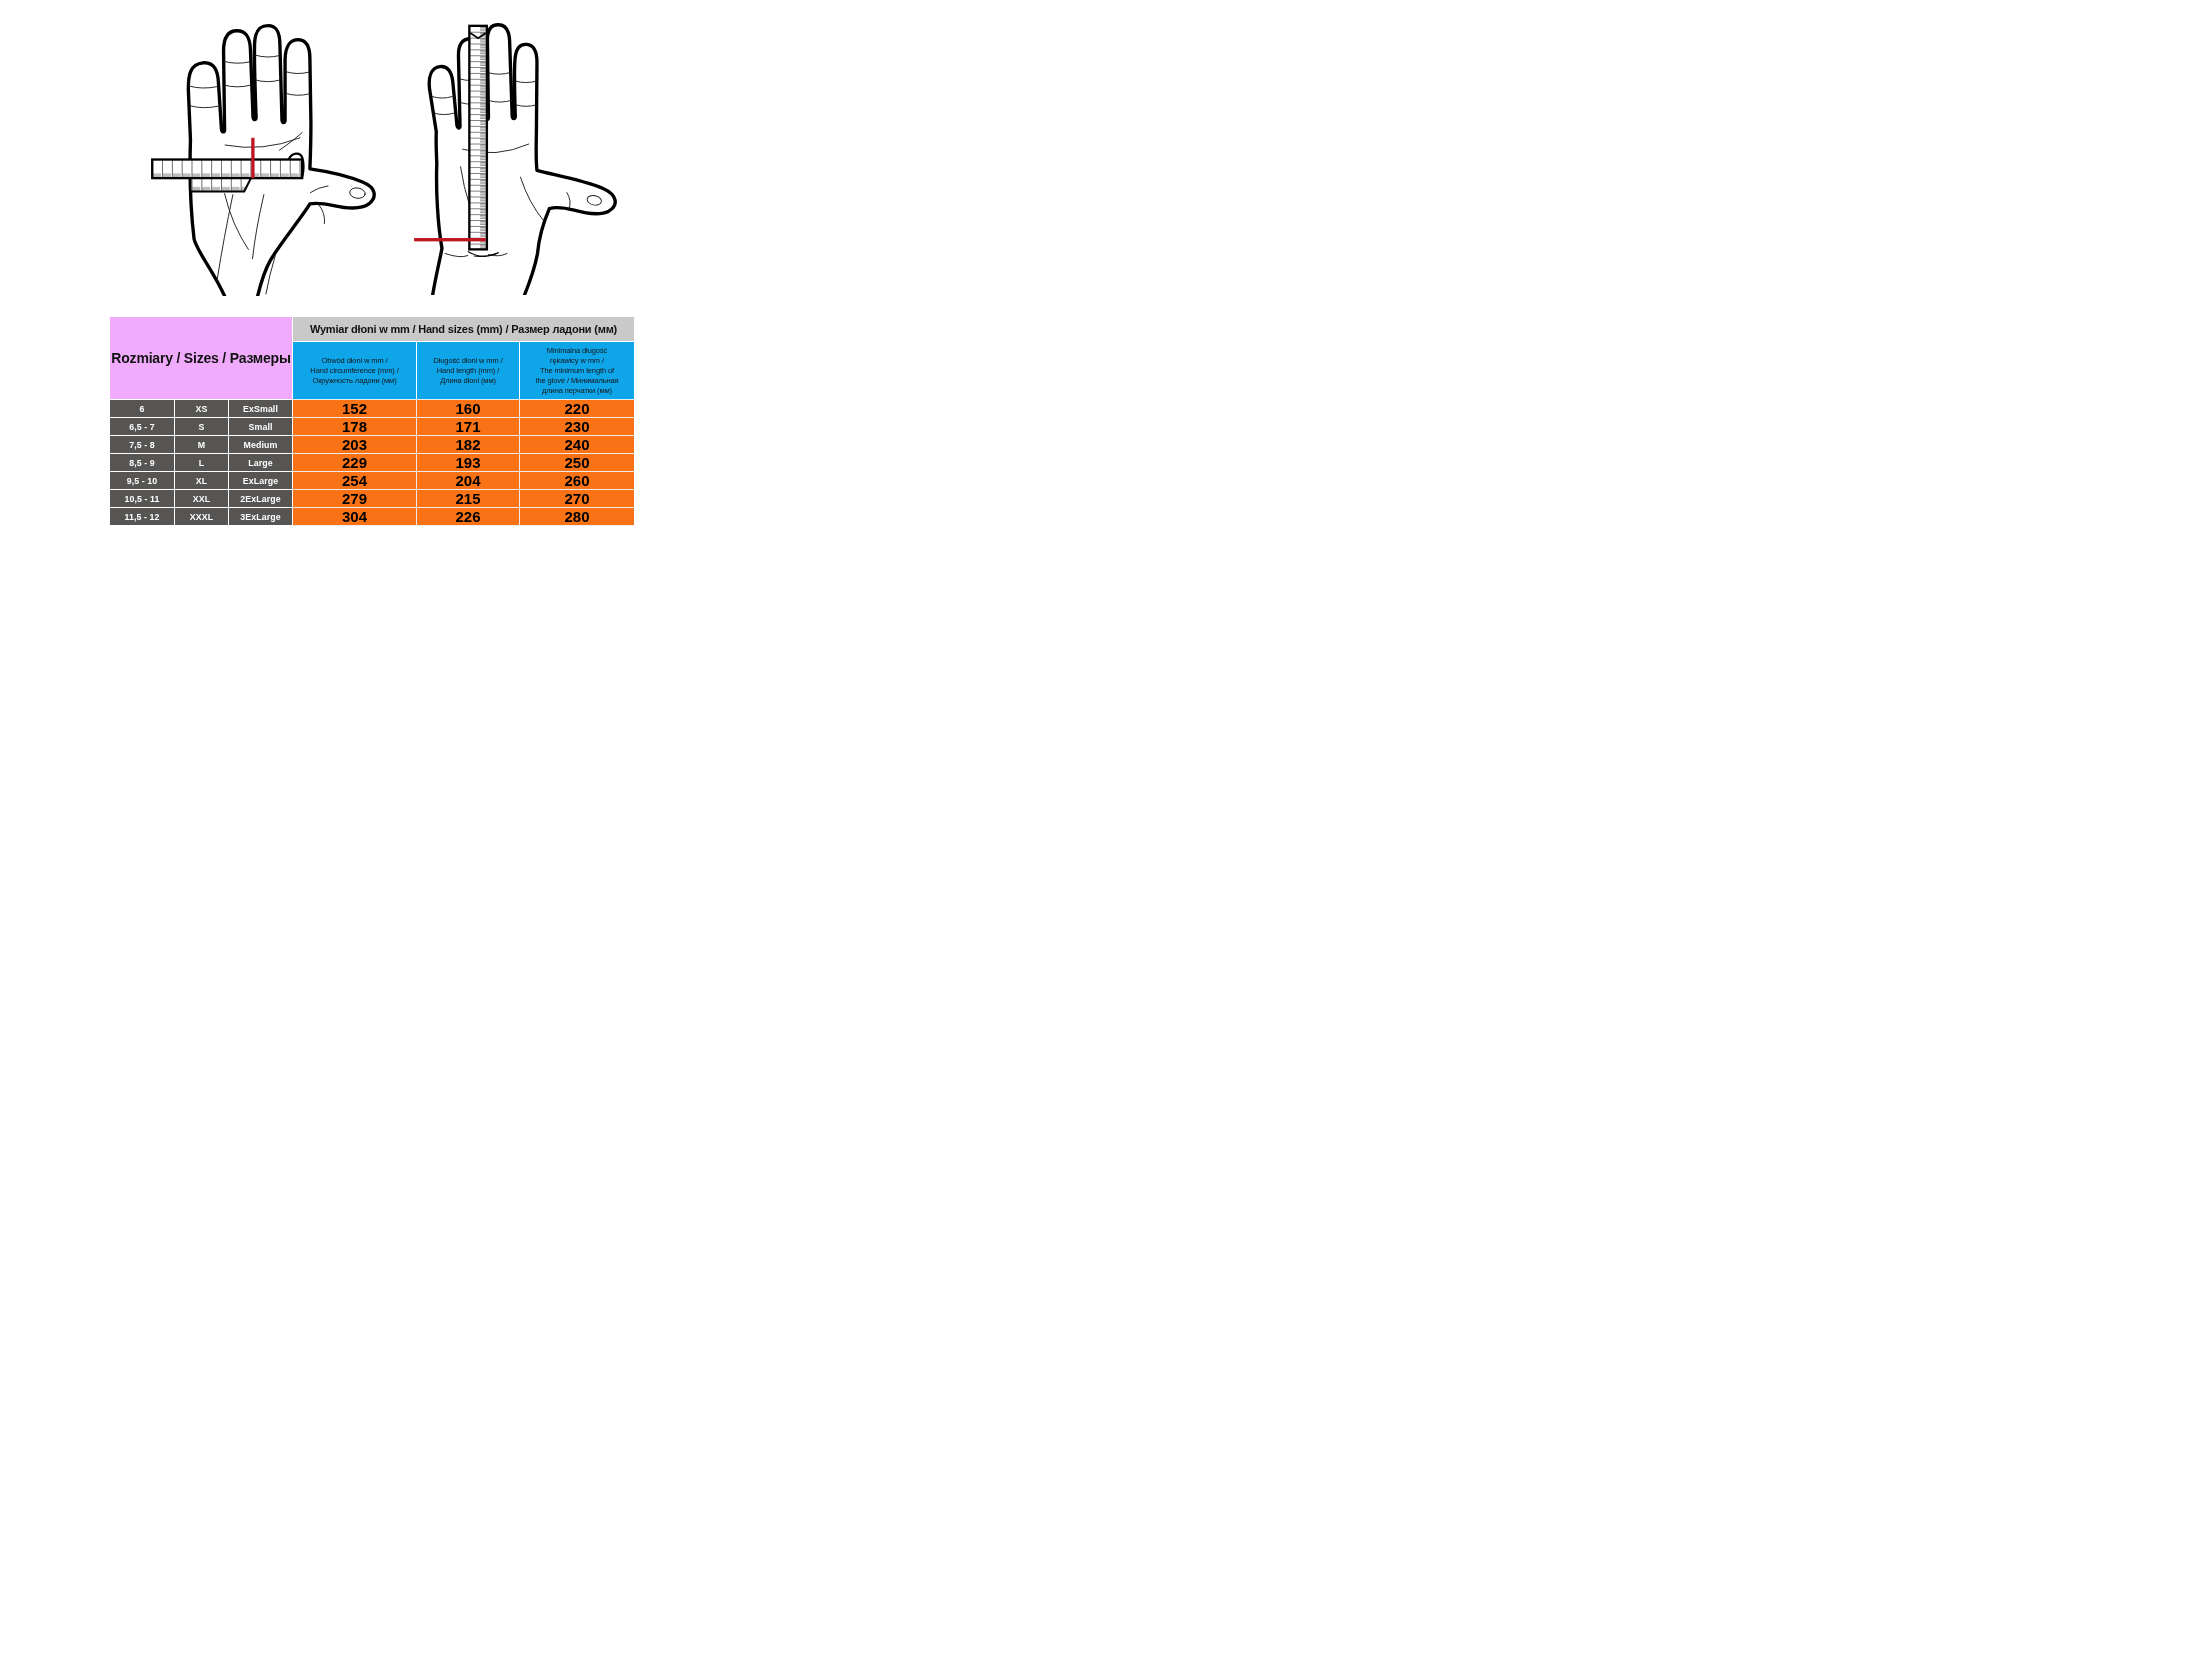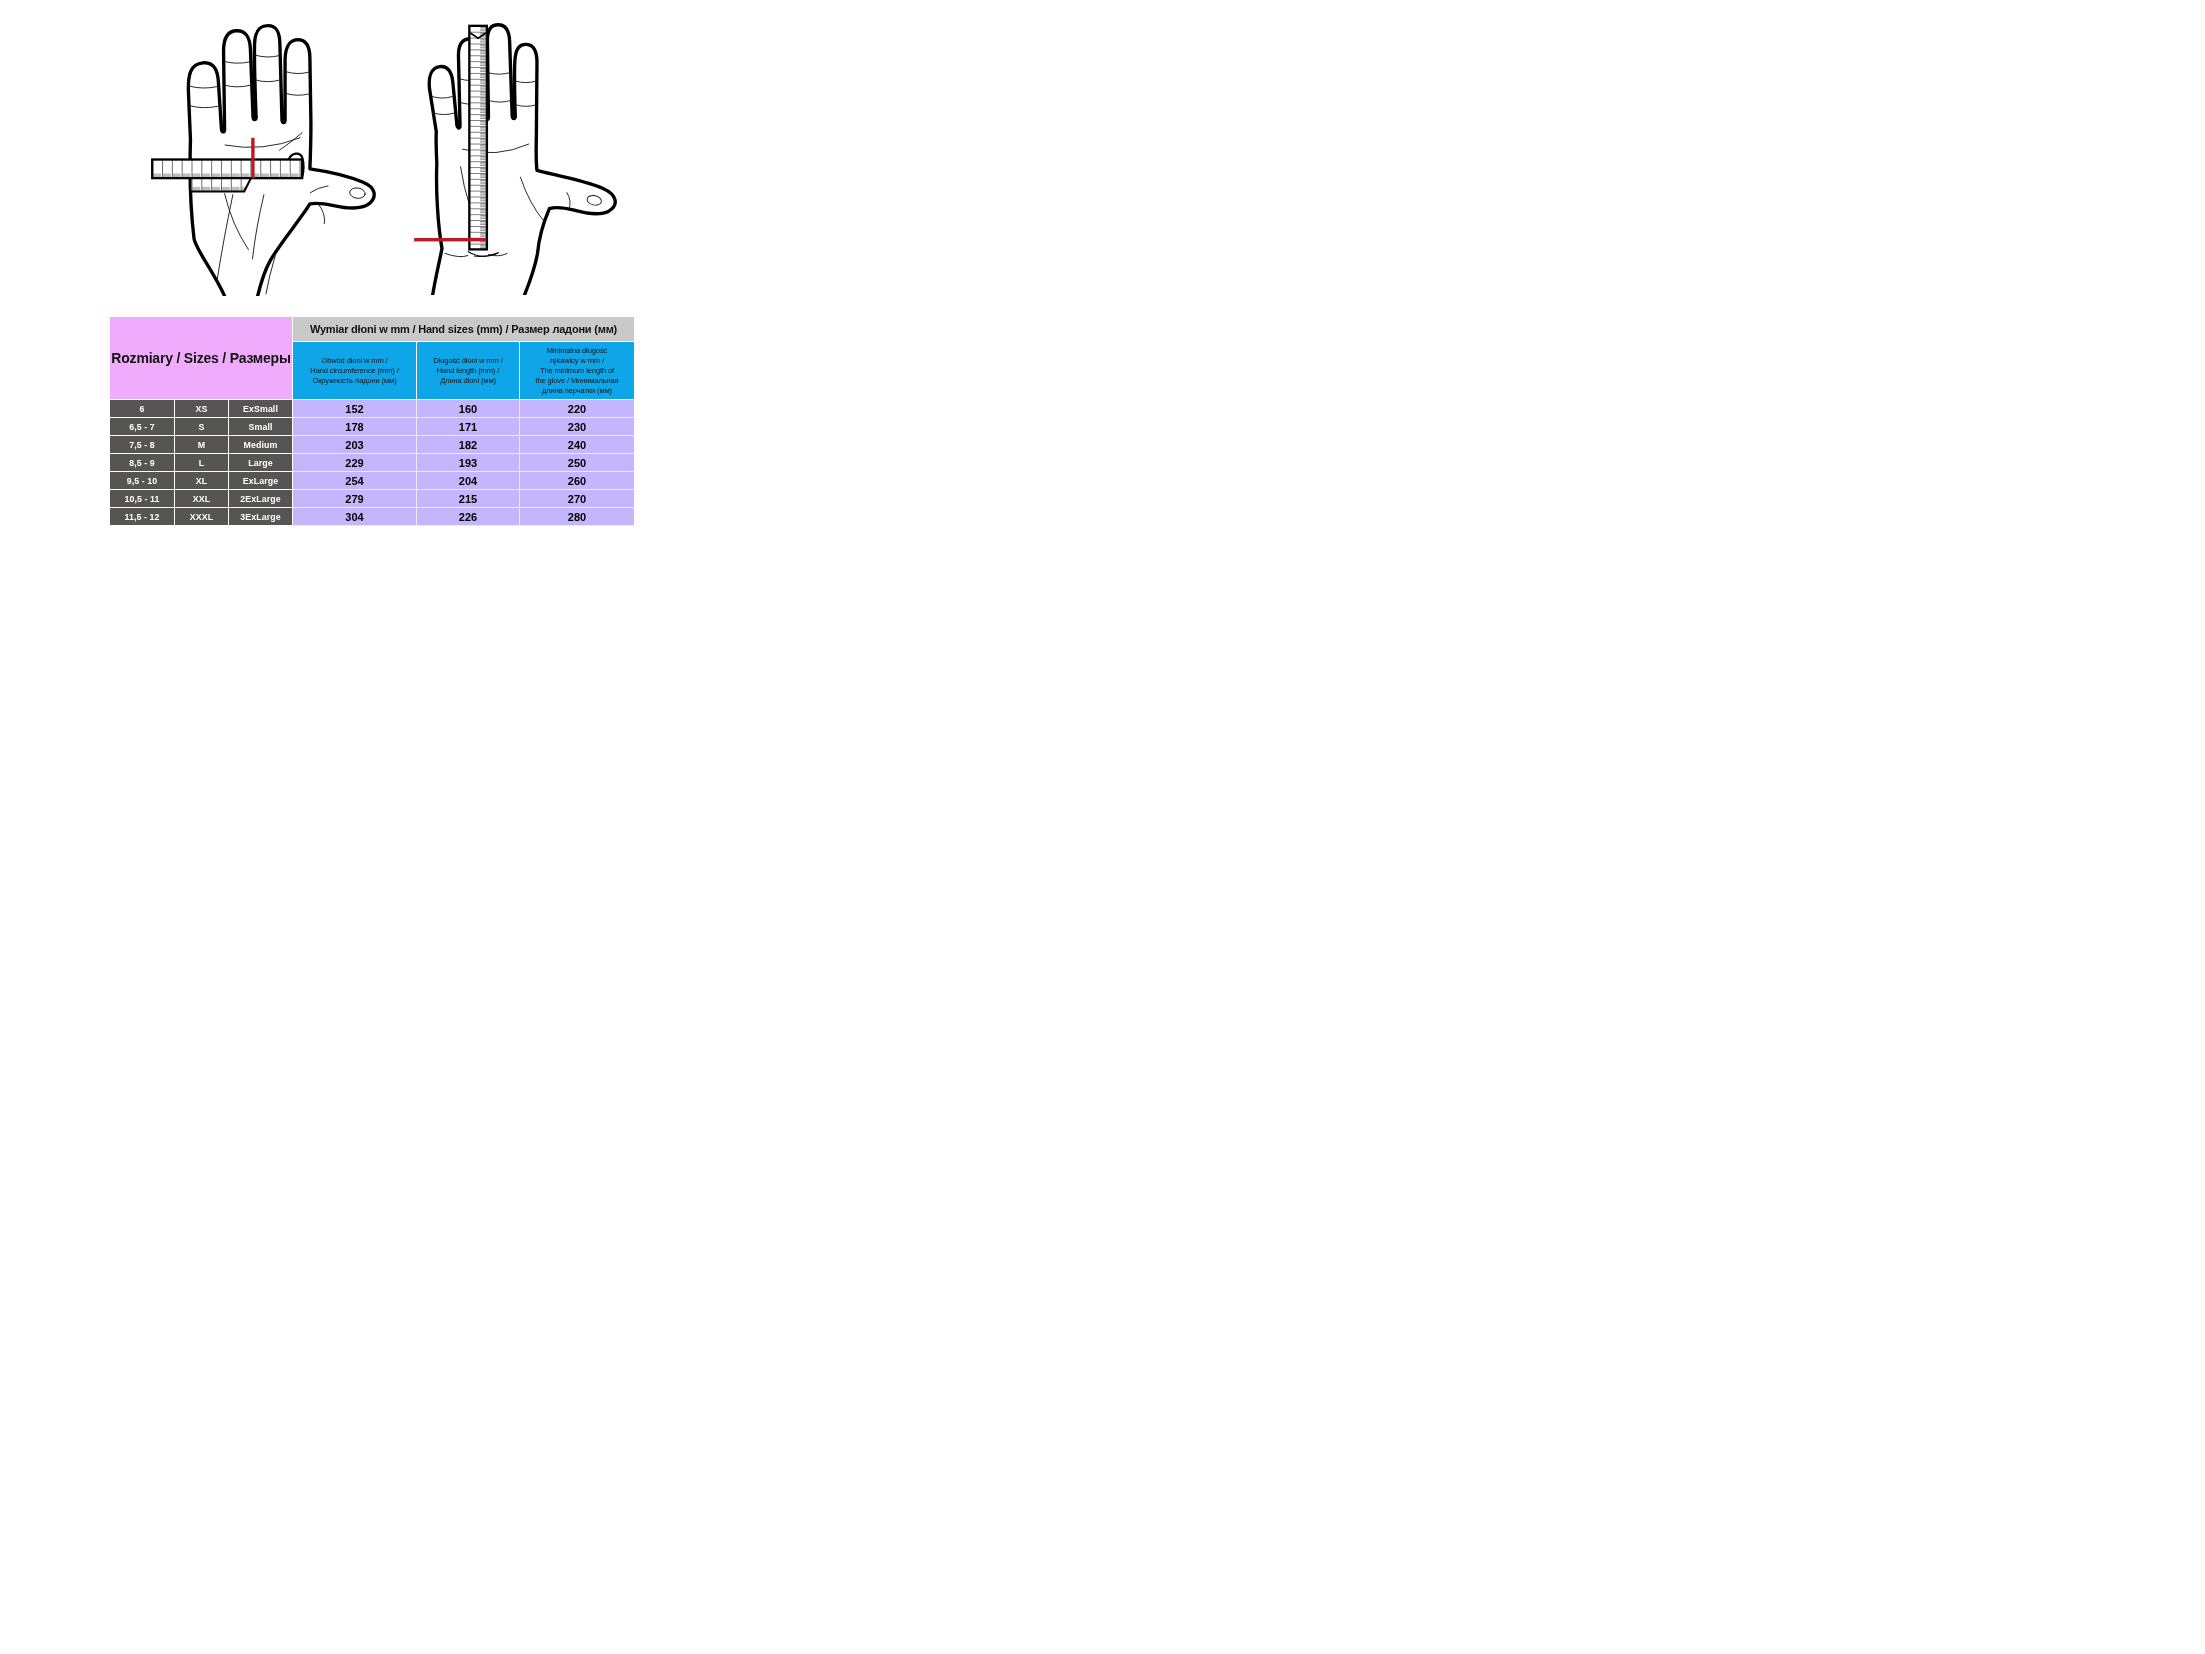--- a/index.html
+++ b/index.html
@@ -13,21 +13,21 @@
     grid-template-rows:24px 57px repeat(7,17px);
     gap:1px;}
   .size-table>div{z-index:1;display:flex;align-items:center;justify-content:center;text-align:center;}
   .num-panel{position:absolute;left:183px;top:82px;width:341px;height:127px;background:#ececec;z-index:0;}
   .corner{grid-column:1/4;grid-row:1/3;background:#f0abfc;font-weight:700;font-size:14px;letter-spacing:-0.2px;color:#121212;}
   .mainhead{grid-column:4/7;grid-row:1;background:#c9c9c9;font-weight:700;font-size:11px;letter-spacing:-0.2px;color:#121212;}
   .colhead{grid-row:2;background:#0ea5e9;font-size:7.5px;line-height:10px;letter-spacing:-0.1px;color:#161616;flex-direction:column;}
   .colhead span{display:block;}
   .c4{grid-column:4;} .c5{grid-column:5;} .c6{grid-column:6;}
   .dk{background:#565553;color:#fff;font-weight:700;font-size:8.8px;letter-spacing:0.1px;}
-  .val{background:#c4b5fd;color:#000;font-weight:700;font-size:11px;}
+  .val{background:#f97316;color:#000;font-weight:700;font-size:15px;}
 </style>
 </head>
 <body>
 
 <div class="canvas">
 
   <div class="fig" style="left:146px;top:22px;width:243px;height:274px;">
     <svg width="243" height="274" viewBox="0 0 470 530">
       <defs>
         <pattern id="tpH" patternUnits="userSpaceOnUse" x="12" y="266" width="19" height="36">

